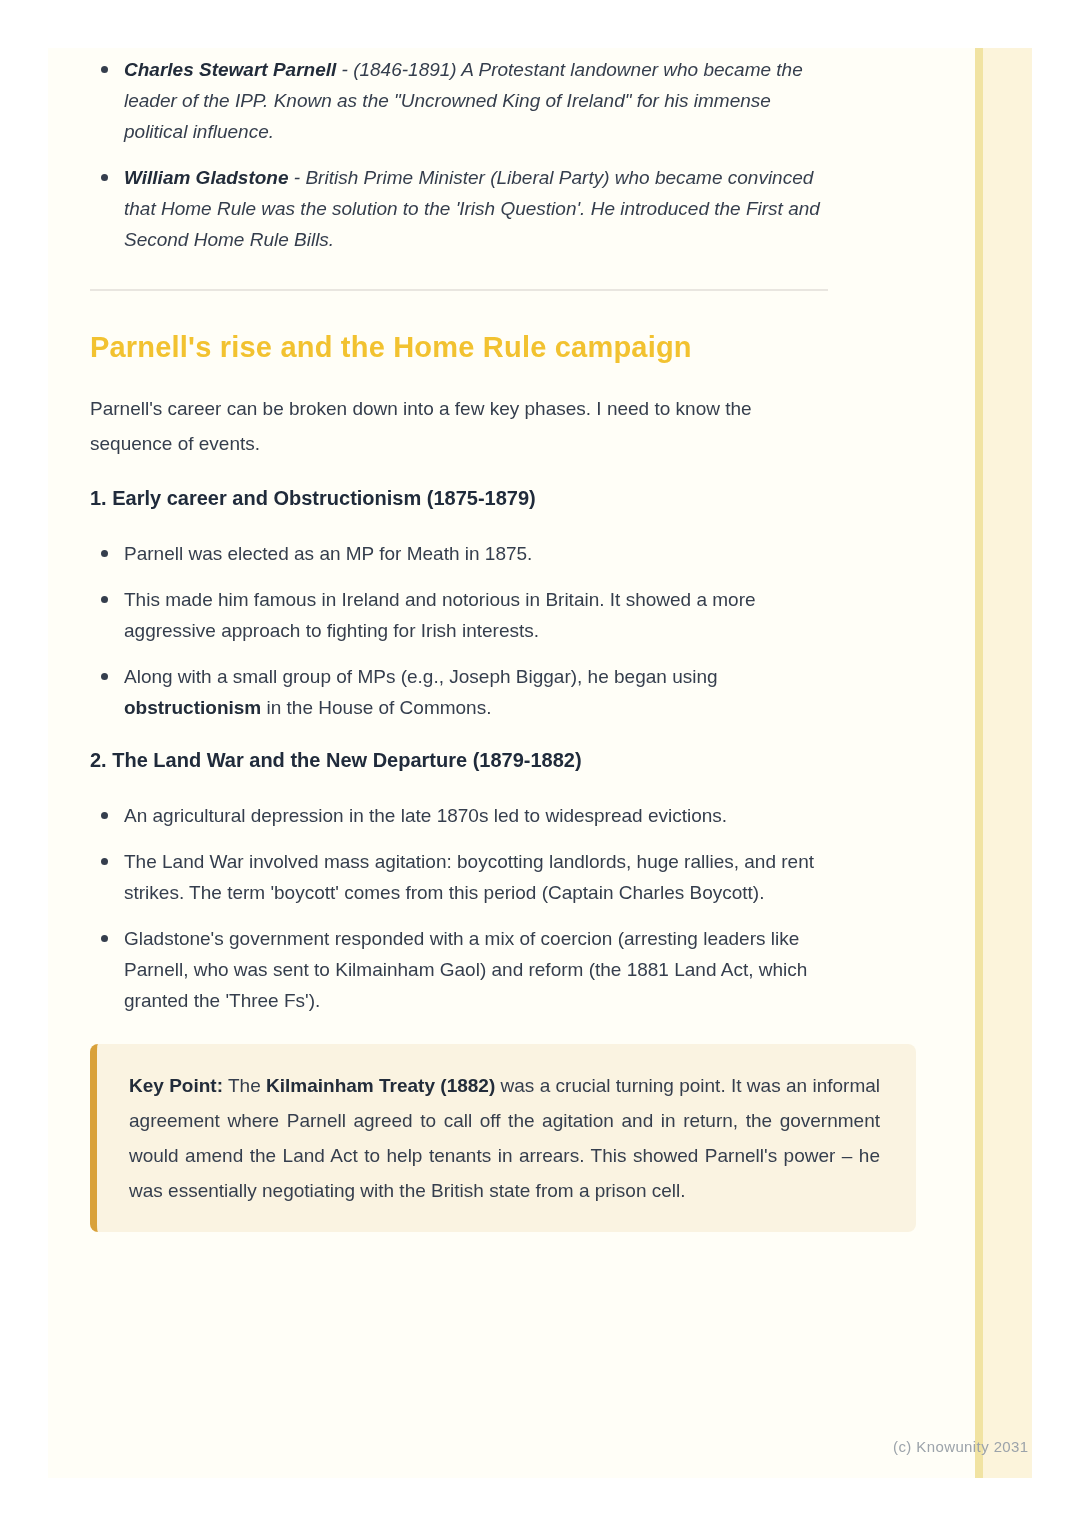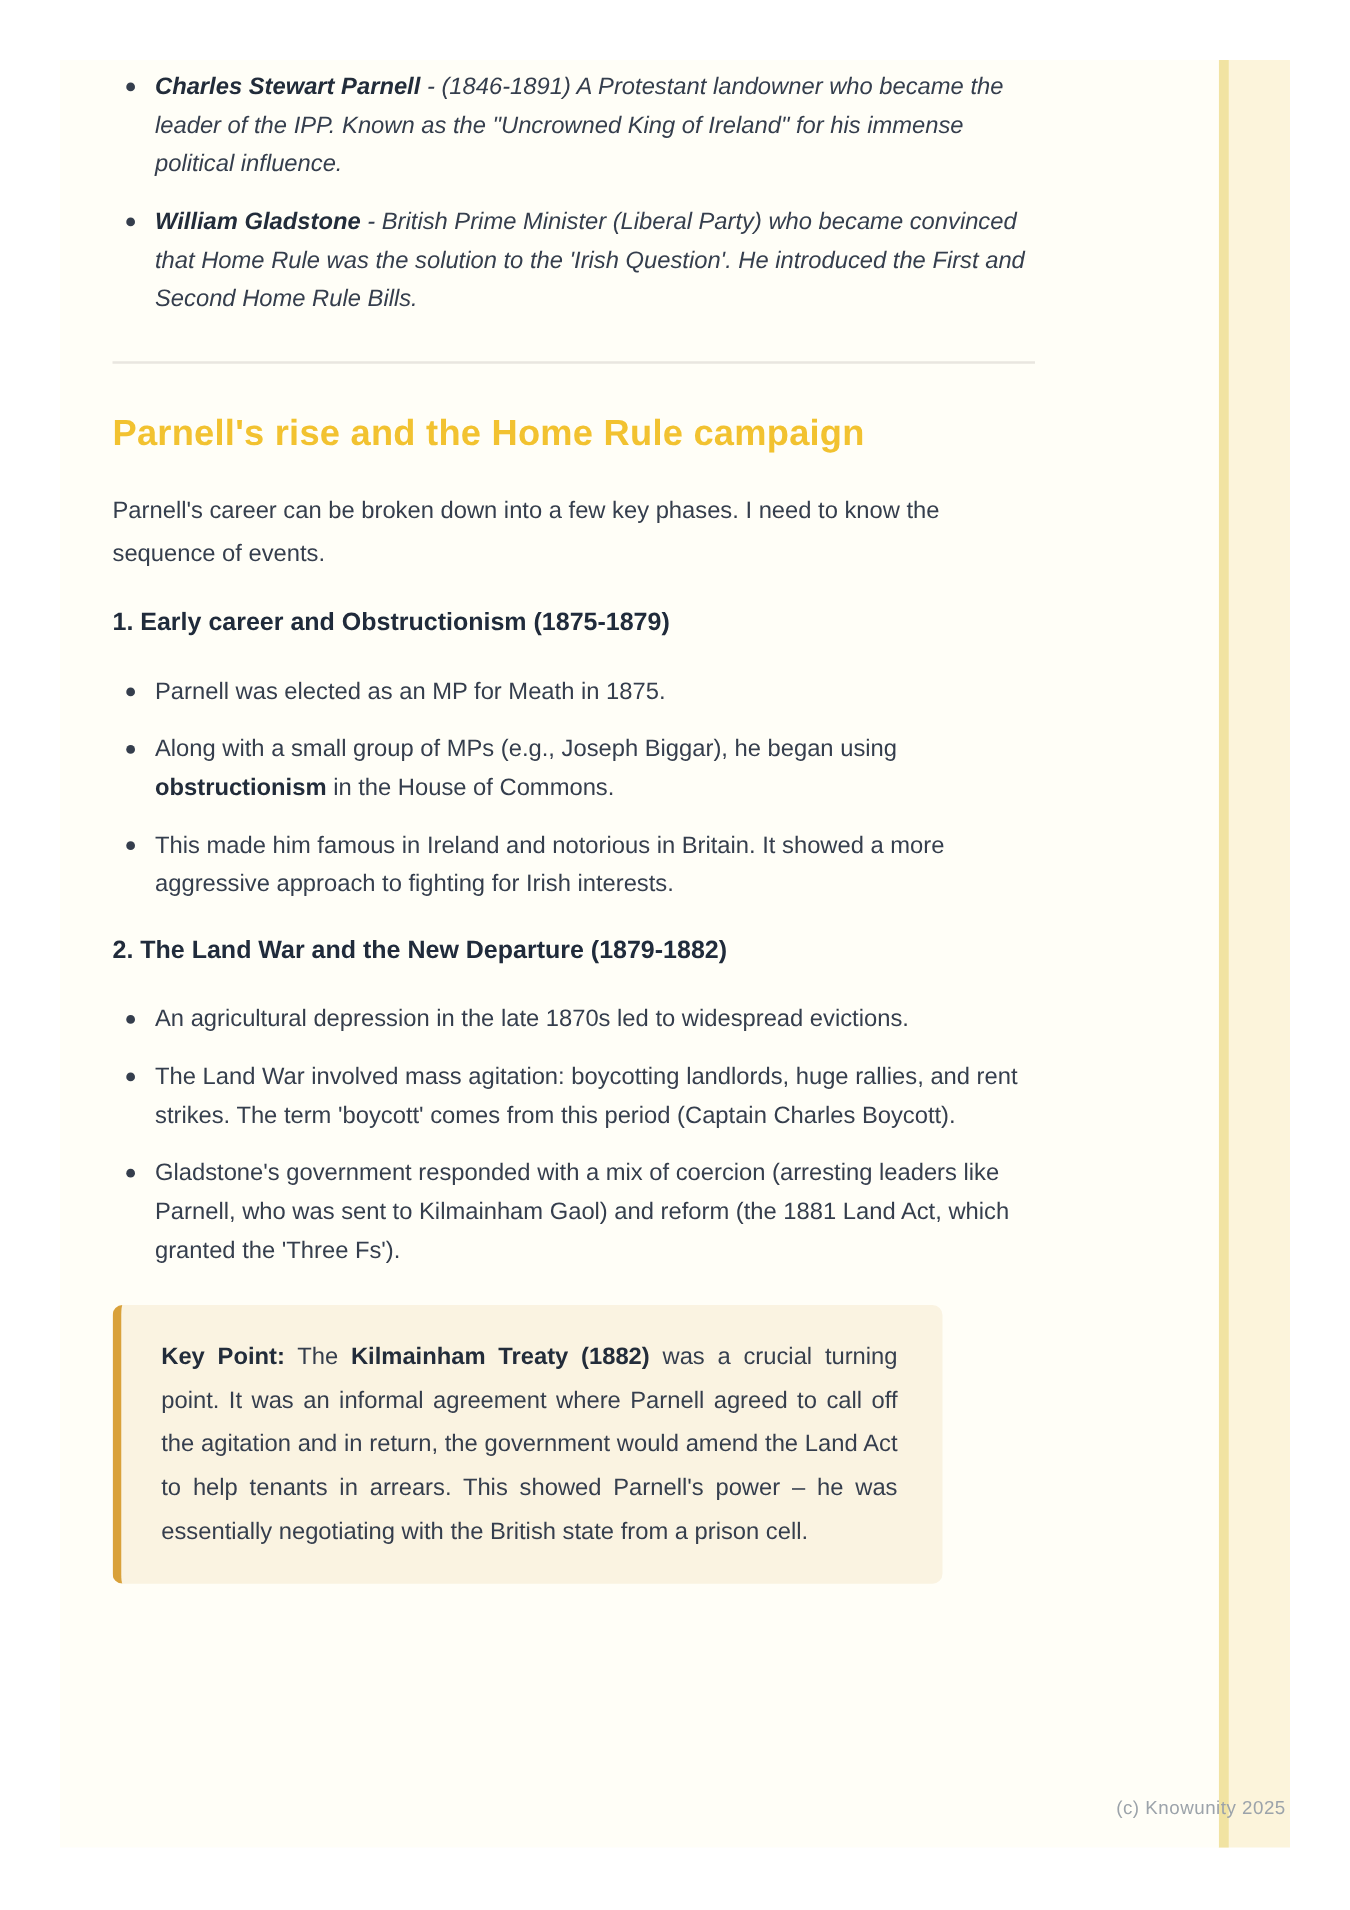--- a/index.html
+++ b/index.html
@@ -89,21 +89,21 @@
     margin: 24px 0 0 0;
     font-size: 20px;
     line-height: 27px;
     font-weight: 700;
     color: #202b3b;
   }
   ul.sub { margin-top: 26px; }
   .callout {
     box-sizing: border-box;
     margin: 28px 0 0 0;
-    width: 664px;
+    width: 826px;
     background: #faf3e1;
     border-left: 7px solid #d9a13a;
     border-radius: 8px;
     padding: 24px 36px 24px 32px;
   }
   .callout-text {
     margin: 0;
     font-size: 19px;
     line-height: 35px;
     text-align: justify;
@@ -136,31 +136,31 @@
     <hr class="divider">
 
     <h2 class="section-title">Parnell's rise and the Home Rule campaign</h2>
 
     <p class="para">Parnell's career can be broken down into a few key phases. I need to know the sequence of events.</p>
 
     <h3 class="subheading">1. Early career and Obstructionism (1875-1879)</h3>
 
     <ul class="bullets sub">
         <li>Parnell was elected as an MP for Meath in 1875.</li>
+        <li>This made him famous in Ireland and notorious in Britain. It showed a more aggressive approach to fighting for Irish interests.</li>
         <li>Along with a small group of MPs (e.g., Joseph Biggar), he began using <strong>obstructionism</strong> in the House of Commons.</li>
-        <li>This made him famous in Ireland and notorious in Britain. It showed a more aggressive approach to fighting for Irish interests.</li>
       </ul>
 
     <h3 class="subheading">2. The Land War and the New Departure (1879-1882)</h3>
 
     <ul class="bullets sub">
         <li>An agricultural depression in the late 1870s led to widespread evictions.</li>
         <li>The Land War involved mass agitation: boycotting landlords, huge rallies, and rent strikes. The term 'boycott' comes from this period (Captain Charles Boycott).</li>
         <li>Gladstone's government responded with a mix of coercion (arresting leaders like Parnell, who was sent to Kilmainham Gaol) and reform (the 1881 Land Act, which granted the 'Three Fs').</li>
       </ul>
 
     <aside class="callout">
       <p class="callout-text"><strong>Key Point:</strong> The <strong>Kilmainham Treaty (1882)</strong> was a crucial turning point. It was an informal agreement where Parnell agreed to call off the agitation and in return, the government would amend the Land Act to help tenants in arrears. This showed Parnell's power – he was essentially negotiating with the British state from a prison cell.</p>
     </aside>
   </main>
 
-  <div class="watermark">(c) Knowunity 2025</div>
+  <div class="watermark">(c) Knowunity 2031</div>
 </div>
 
 </body></html>

